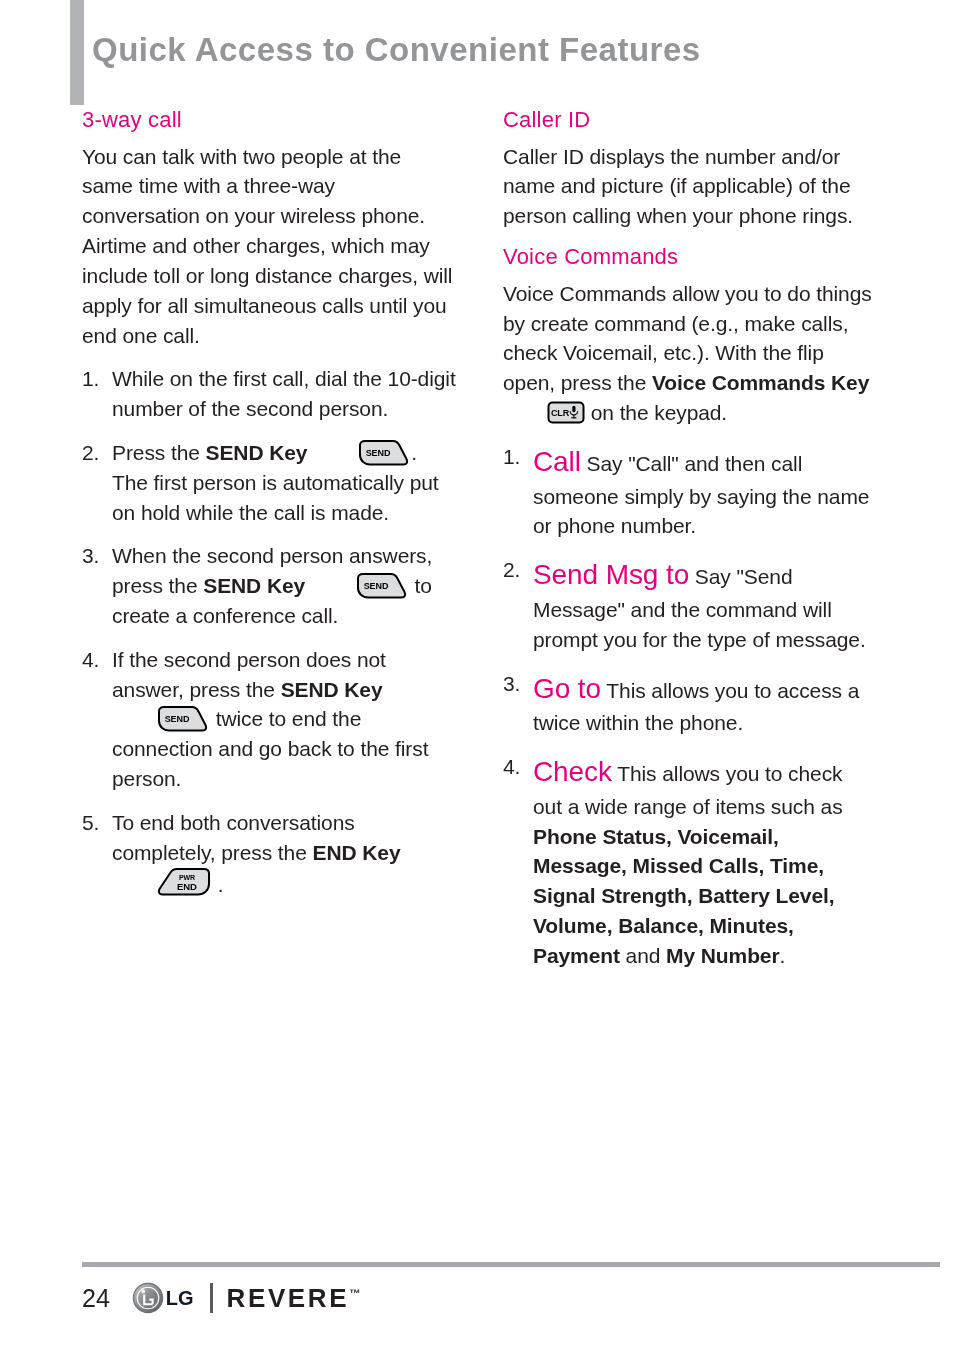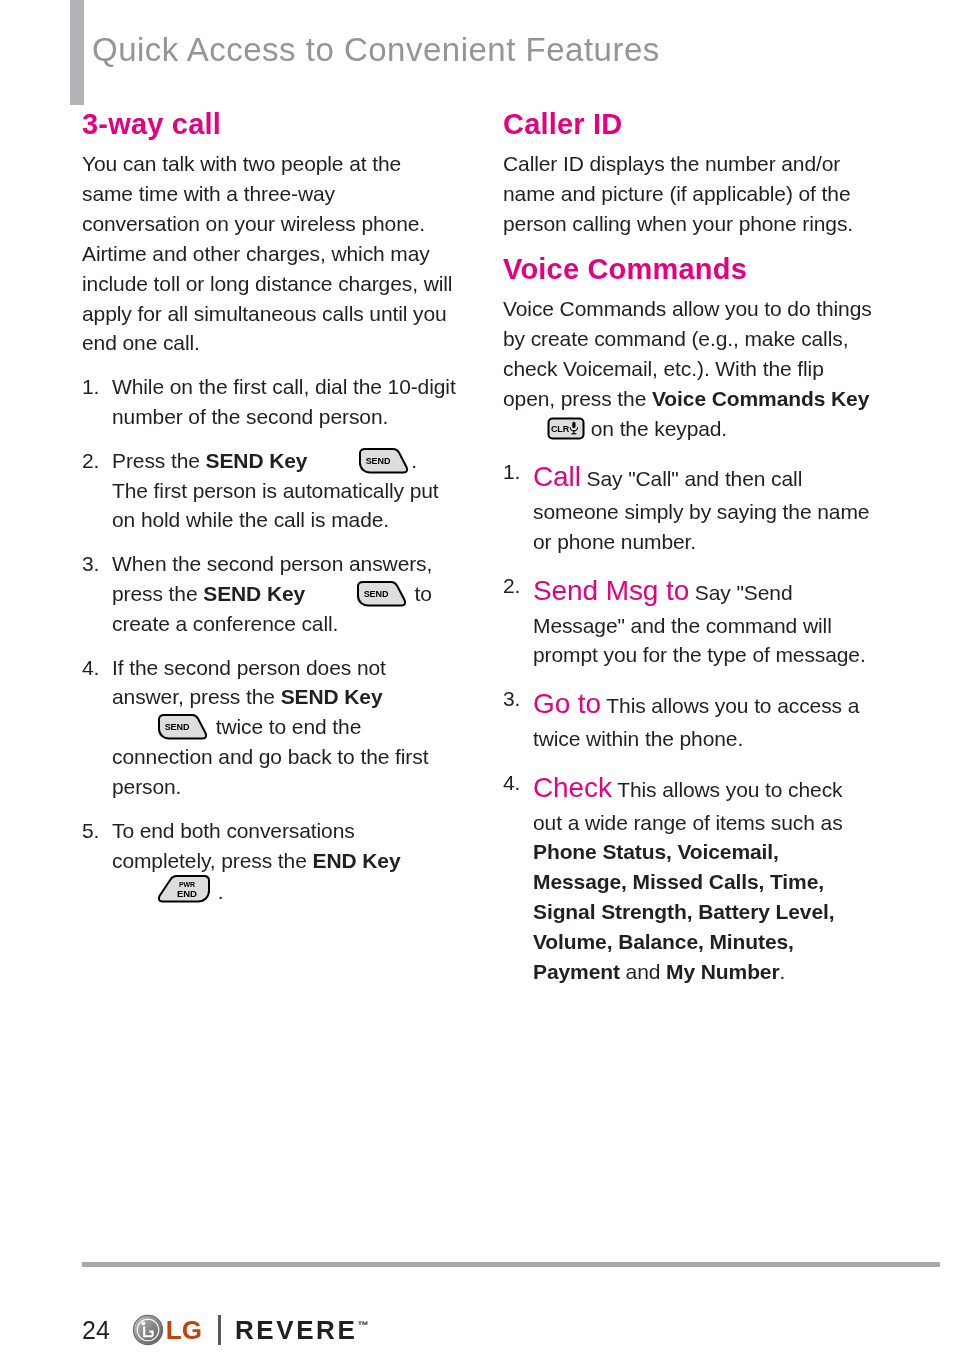--- a/index.html
+++ b/index.html
@@ -30,21 +30,21 @@
     top: 0;
     width: 14px;
     height: 105px;
     background: #b1b3b6;
   }
   .header-title {
     position: absolute;
     left: 92px;
     top: 31px;
     font-size: 33px;
-    font-weight: normal;
+    font-weight: bold;
     letter-spacing: 0.5px;
     color: #939598;
     white-space: nowrap;
   }
 
   
   #content {
     position: absolute;
     left: 0;
     top: 108px;
@@ -54,22 +54,22 @@
   .column {
     position: absolute;
     top: 0;
     width: 374px;
   }
   #col-left  { left: 82px; }
   #col-right { left: 503px; }
 
   h2.section-heading {
     color: #e6007e;
-    font-size: 29px;
-    font-weight: bold;
+    font-size: 22px;
+    font-weight: normal;
     margin: 0 0 9px 0;
     line-height: 1.12;
     letter-spacing: 0.2px;
   }
   .spacer-before { margin-top: 22px; }
 
   p.para {
     margin: 0 0 14px 0;
     font-size: 21px;
     line-height: 1.42;
@@ -141,34 +141,33 @@
     width: 858px;
     height: 5px;
     background: #a7a9ac;
   }
   .footer-inner {
     position: absolute;
     left: 82px;
     top: 28px;
     display: flex;
     align-items: center;
-    margin-top: 32px;
   }
   .page-number {
     font-size: 25px;
     color: #231f20;
     margin-right: 22px;
     line-height: 1;
   }
   .lg-mark { display: flex; align-items: center; }
   .lg-circle { display: block; }
   .lg-word {
-    font-size: 26px;
+    font-size: 20px;
     font-weight: bold;
-    color: #c2410c;
+    color: #0f172a;
     letter-spacing: 0px;
     margin-left: 2px;
     line-height: 1;
   }
   .brand-divider {
     width: 3px;
     height: 30px;
     background: #58595b;
     margin: 0 14px 0 16px;
   }

